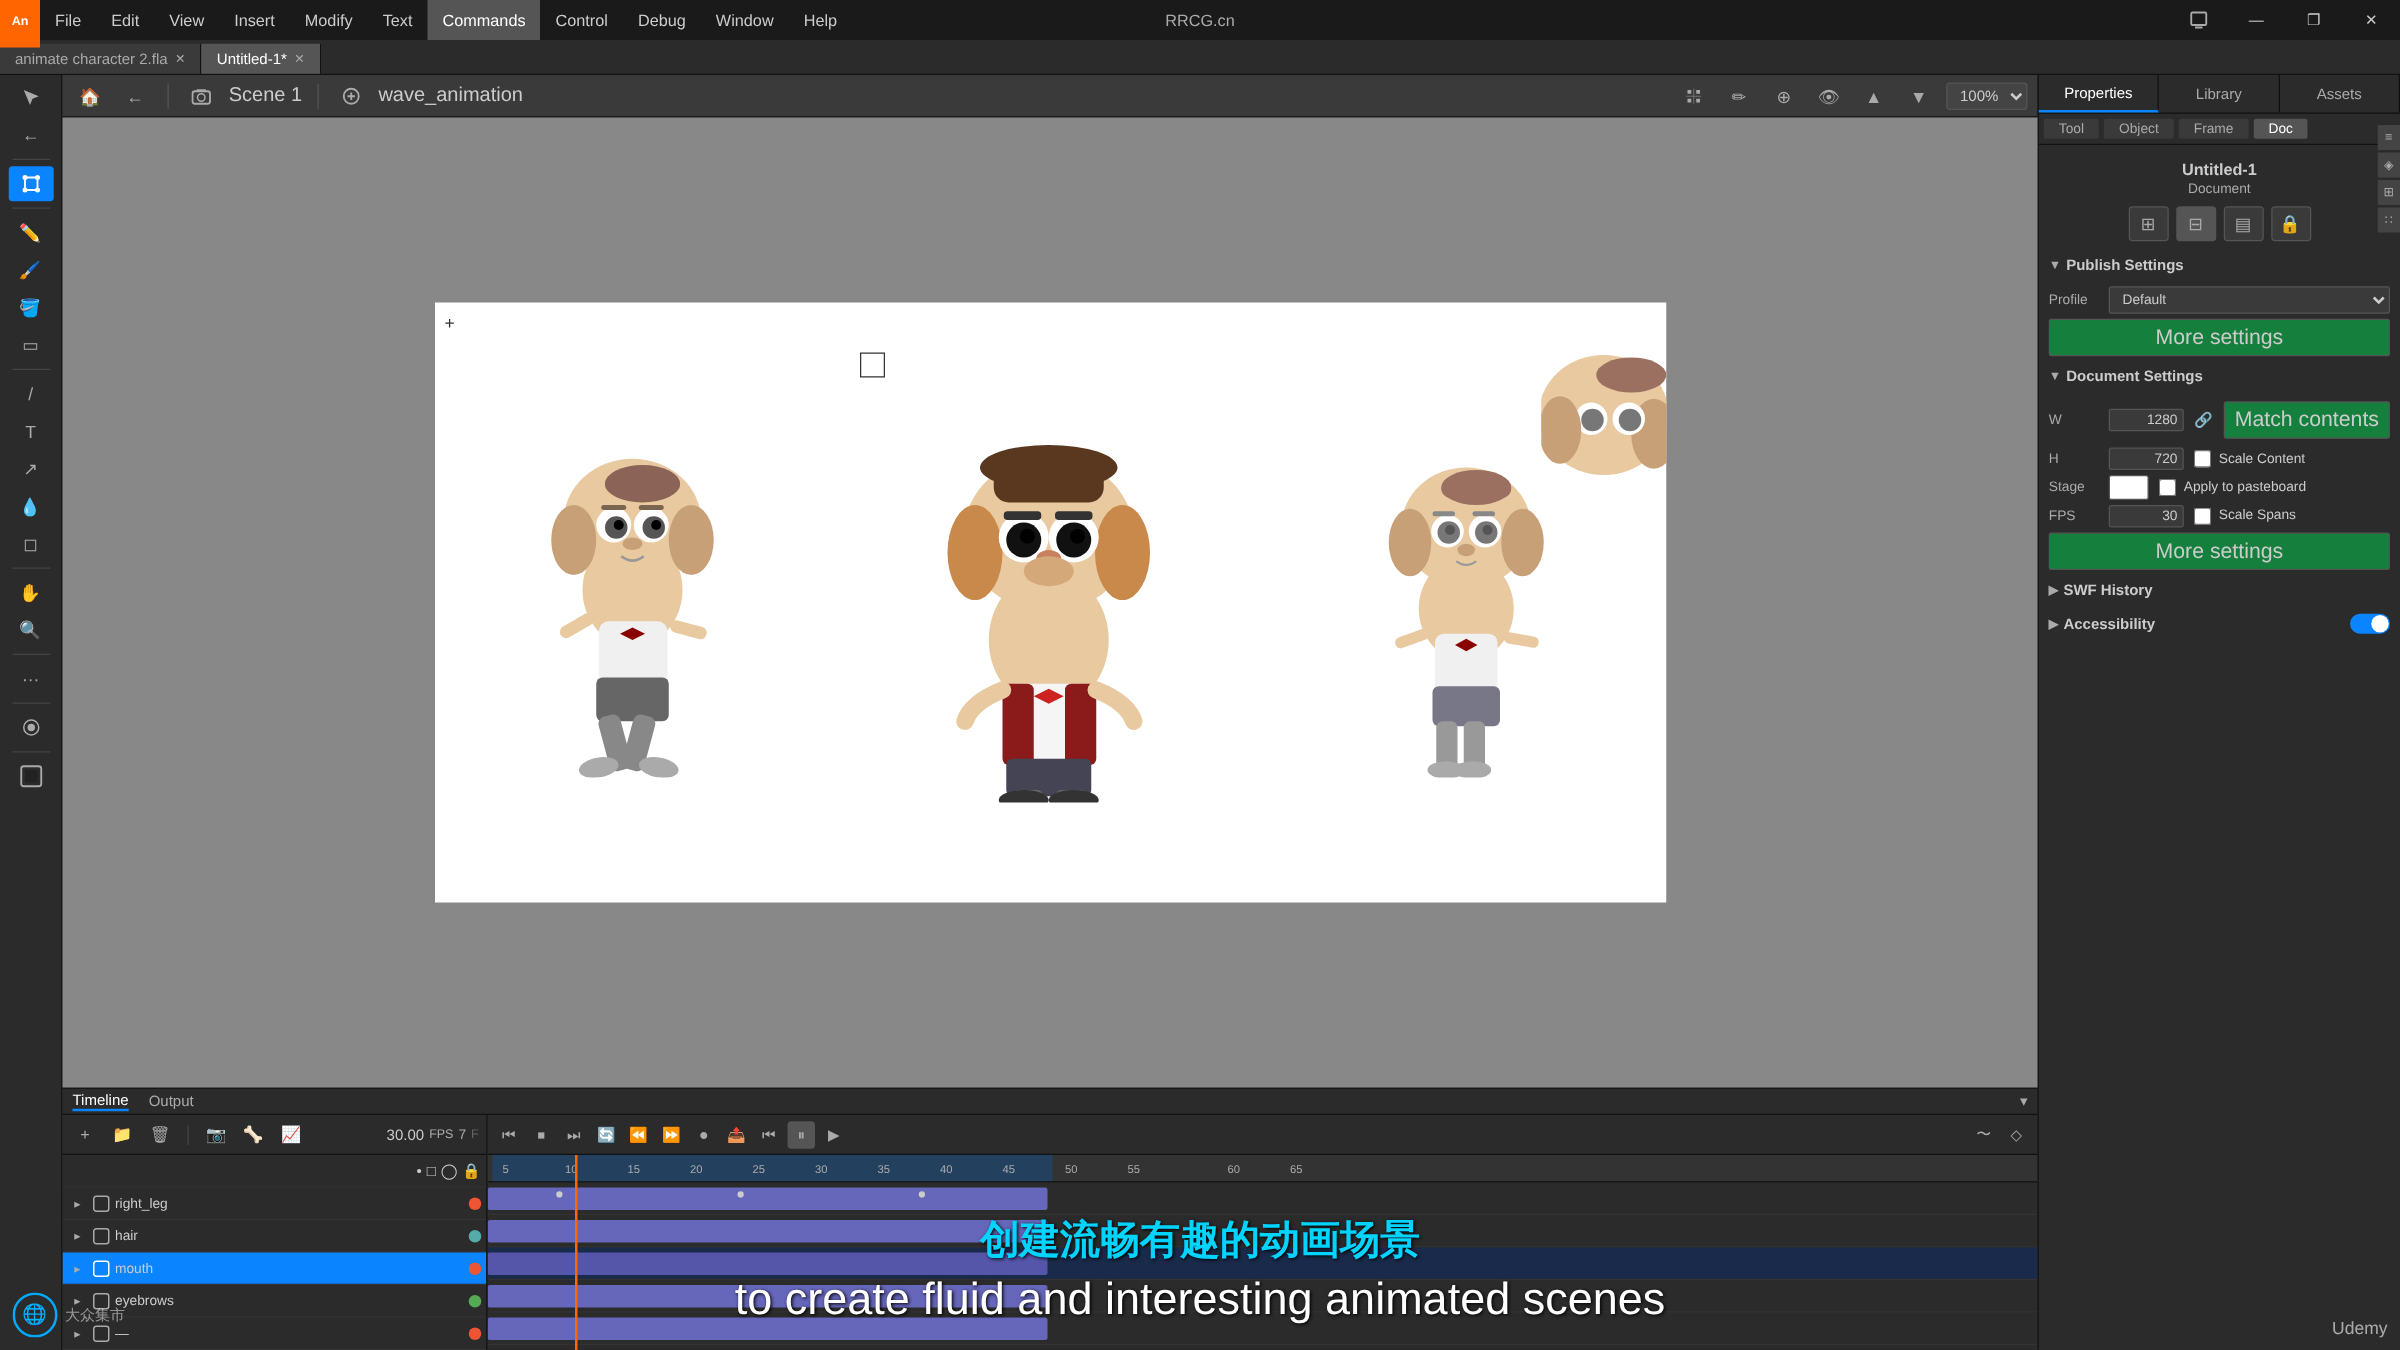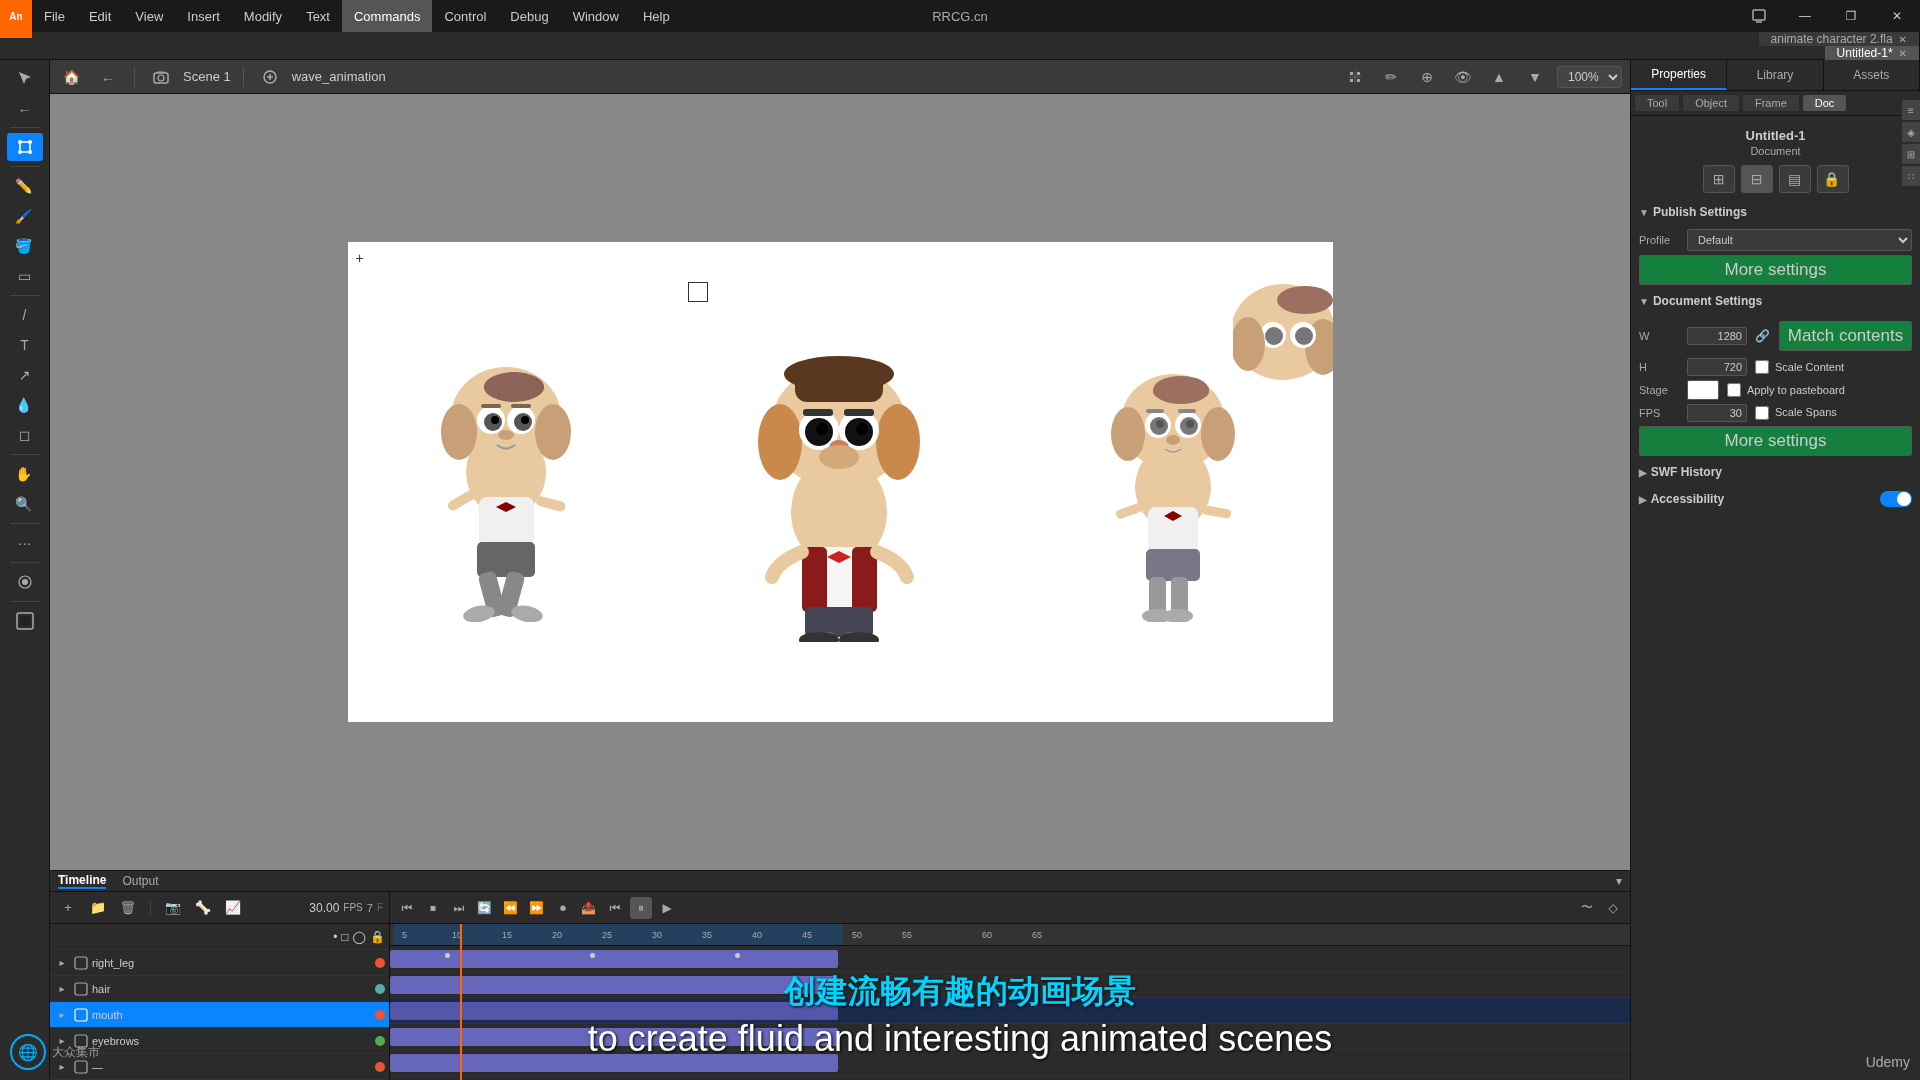--- a/index.html
+++ b/index.html
@@ -14,21 +14,21 @@
     #titlebar .menu-items { display: flex; align-items: center; height: 100%; flex: 1; }
     #titlebar .menu-item { padding: 0 12px; height: 100%; display: flex; align-items: center; color: #ccc; font-size: 13px; cursor: pointer; }
     #titlebar .menu-item.commands-active { background: #555; color: white; }
     #titlebar .title-center { position: absolute; left: 50%; transform: translateX(-50%); color: #aaa; font-size: 13px; }
     #titlebar .window-controls { display: flex; align-items: center; margin-left: auto; }
     #titlebar .win-btn { width: 46px; height: 32px; display: flex; align-items: center; justify-content: center; color: #ccc; font-size: 12px; cursor: pointer; }
 
     
     #tabbar {
       width: 100%; height: 28px; background: #2b2b2b;
-      display: flex; align-items: flex-end; border-bottom: 1px solid #111; flex-direction: column;
+      display: flex; align-items: flex-end; border-bottom: 1px solid #111;
     }
     .tab { height: 24px; padding: 0 12px; background: #3a3a3a; display: flex; align-items: center; border-right: 1px solid #111; font-size: 12px; color: #aaa; cursor: pointer; gap: 6px; }
     .tab.active { background: #555; color: white; }
     .tab .close-x { font-size: 10px; color: #aaa; }
 
     
     #main { display: flex; width: 100%; height: calc(1080px - 32px - 28px); }
 
     
     #left-toolbar {
@@ -41,21 +41,21 @@
 
     
     #content-area { display: flex; flex-direction: column; flex: 1; }
 
     
     #scene-toolbar {
       height: 34px; background: #3a3a3a; border-bottom: 1px solid #111;
       display: flex; align-items: center; padding: 0 8px; gap: 8px;
     }
     .scene-btn { width: 28px; height: 24px; display: flex; align-items: center; justify-content: center; color: #aaa; font-size: 14px; cursor: pointer; }
-    .scene-label { color: #ccc; font-size: 13px; }
+    .scene-label { color: #ccc; font-size: 16px; }
     .scene-divider { width: 1px; height: 20px; background: #555; margin: 0 4px; }
     .zoom-select { background: #444; border: 1px solid #555; color: #ccc; font-size: 12px; padding: 2px 6px; border-radius: 3px; margin-left: auto; }
 
     
     #canvas-area {
       flex: 1; background: #888; display: flex; align-items: center; justify-content: center;
       position: relative; overflow: hidden;
     }
     #canvas {
       background: white; width: 985px; height: 480px; position: relative;
@@ -106,21 +106,21 @@
 
     .link-icon { width: 16px; height: 16px; display: flex; align-items: center; justify-content: center; color: #aaa; }
 
     
     #timeline-area {
       height: 210px; background: #2b2b2b; border-top: 1px solid #111;
       display: flex; flex-direction: column;
     }
     #timeline-tabs { display: flex; align-items: center; height: 28px; border-bottom: 1px solid #111; padding: 0 8px; gap: 16px; }
     .tl-tab { color: #aaa; font-size: 12px; cursor: pointer; }
-    .tl-tab.active { color: white; border-bottom: 2px solid #0a84ff; font-weight: bold; }
+    .tl-tab.active { color: white; border-bottom: 2px solid #0a84ff; }
     .tl-close { margin-left: auto; color: #aaa; cursor: pointer; }
 
     #timeline-content { display: flex; flex: 1; }
     #tl-left { width: 340px; border-right: 1px solid #111; display: flex; flex-direction: column; }
     #tl-toolbar { height: 32px; background: #2b2b2b; display: flex; align-items: center; padding: 0 6px; gap: 6px; border-bottom: 1px solid #111; }
     .tl-tool { width: 24px; height: 24px; display: flex; align-items: center; justify-content: center; color: #aaa; font-size: 13px; cursor: pointer; }
     .tl-fps { color: #ccc; font-size: 12px; }
 
     #tl-layers { flex: 1; overflow-y: auto; }
     .tl-layer { height: 26px; display: flex; align-items: center; padding: 0 4px; gap: 4px; border-bottom: 1px solid #333; cursor: pointer; }

